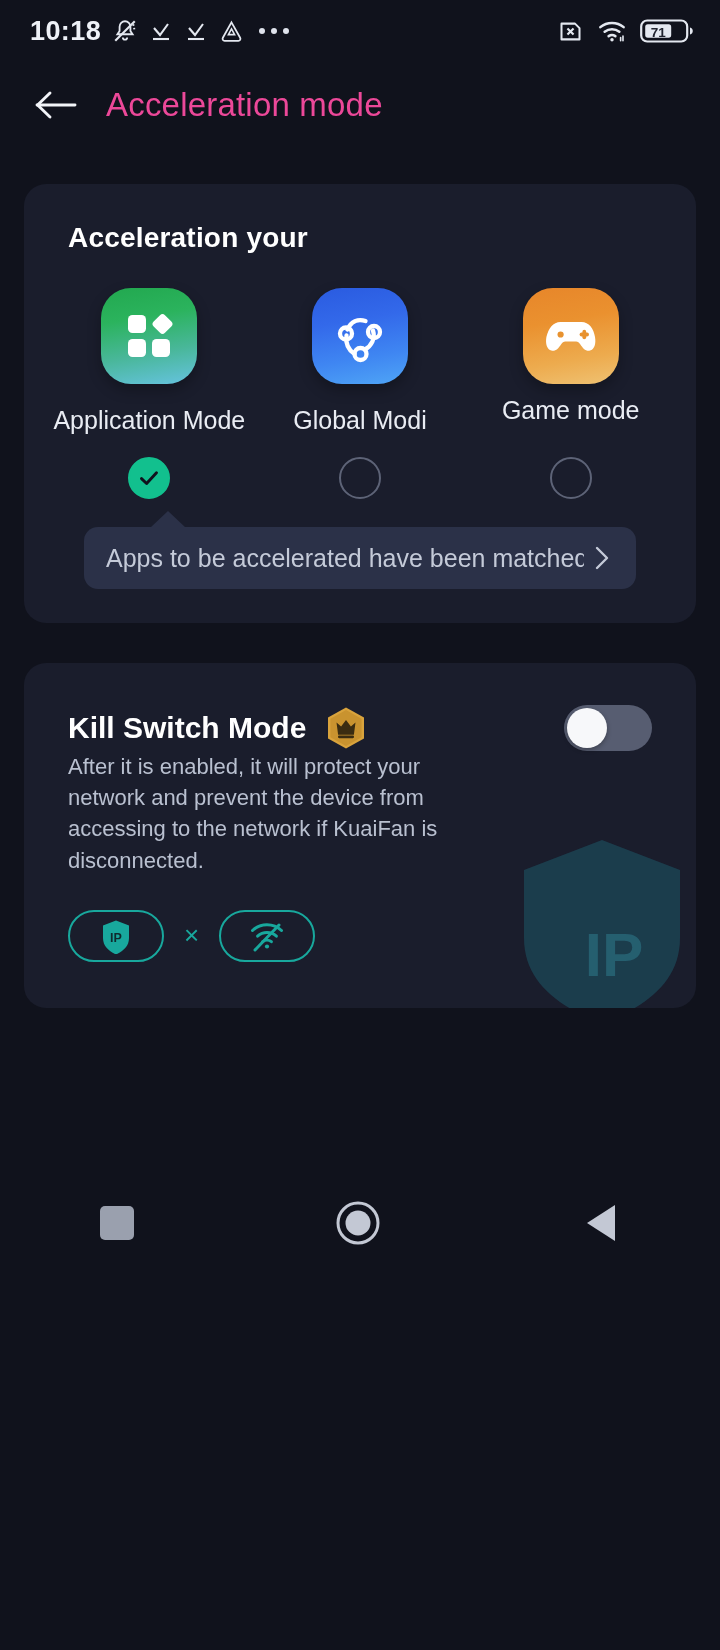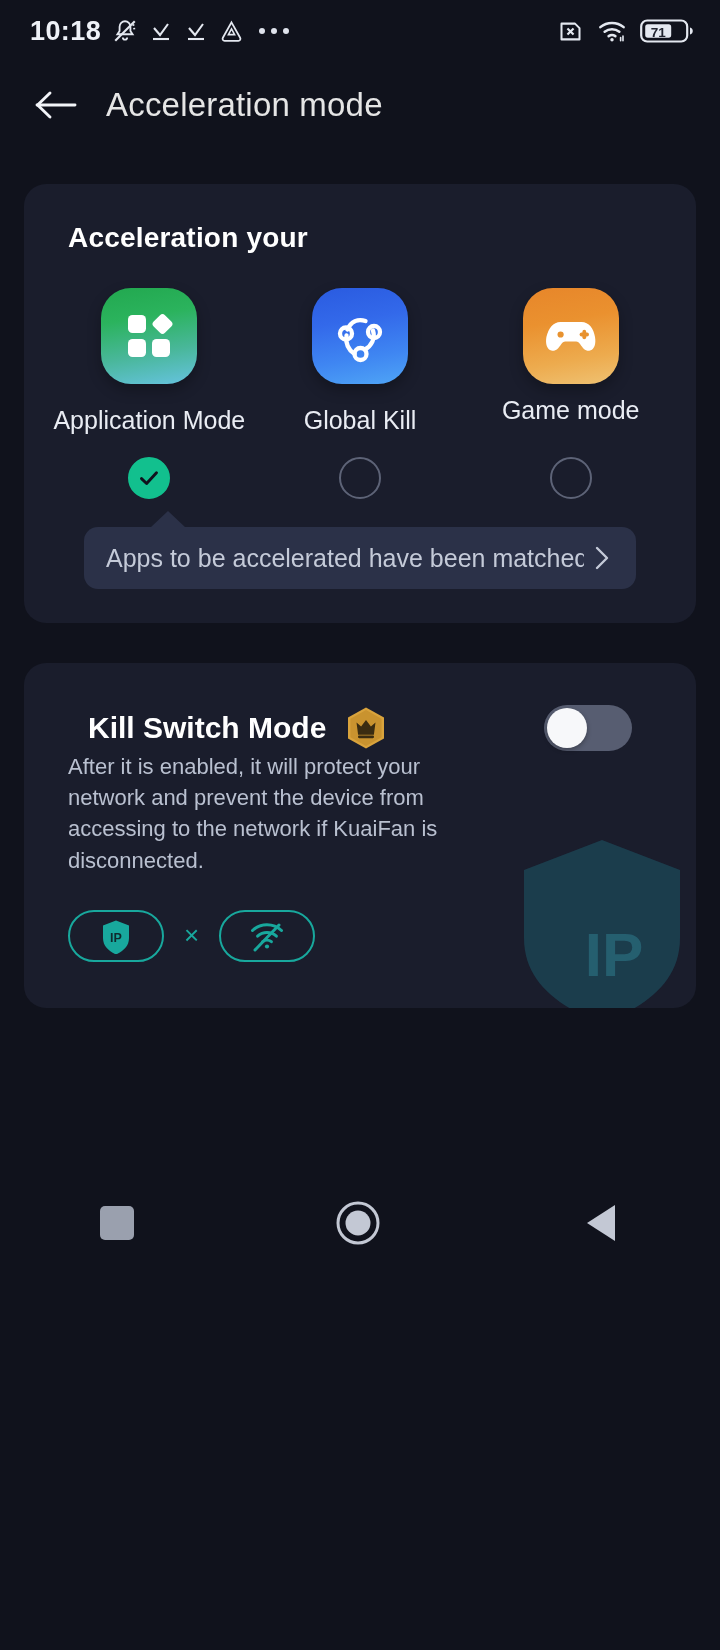--- a/index.html
+++ b/index.html
@@ -19,21 +19,21 @@
   .sb-left { display:flex; align-items:center; gap:11px; }
   .sb-time { font-size:27px; font-weight:700; letter-spacing:.4px; }
   .sb-right { margin-left:auto; display:flex; align-items:center; gap:14px; }
   .sb-ico { display:block; }
   .sb-dots { display:flex; gap:6px; align-items:center; margin-left:4px; }
   .sb-dots i { width:6px; height:6px; border-radius:50%; background:#dfe3ec; display:block; }
 
   
   .header { height:86px; display:flex; align-items:center; padding:0 34px; gap:28px; }
   .back-arrow { width:44px; height:32px; flex:0 0 auto; }
-  .page-title { font-size:33px; color:#e5e5e5; font-weight:400; letter-spacing:.2px; }
+  .page-title { font-size:33px; color:#ec4899; font-weight:400; letter-spacing:.2px; }
 
   
   .card {
     position:relative;
     margin:0 24px; background:#1a1d2c; border-radius:22px;
   }
   #card-range { margin-top:36px; padding:38px 0 34px; }
   .card-title {
     font-size:28px; font-weight:700; color:#ffffff;
     padding:0 44px; letter-spacing:.2px;
@@ -75,21 +75,21 @@
     padding:0 24px 0 22px;
   }
   .tooltip-text {
     font-size:25px; color:#c4cad8; white-space:nowrap;
     overflow:hidden; text-overflow:clip; flex:1;
   }
   .chev { flex:0 0 auto; margin-left:8px; }
 
   
   #card-kill { margin-top:40px; padding:42px 0 46px; overflow:hidden; }
-  .kill-head { display:flex; align-items:center; padding:0 64px; }
+  .kill-head { display:flex; align-items:center; padding:0 44px; }
   .kill-title { font-size:30px; font-weight:700; color:#ffffff; }
   .crown-badge { margin-left:20px; width:40px; height:44px; flex:0 0 auto; }
   .toggle {
     margin-left:auto; width:88px; height:46px; border-radius:23px;
     background:#575d71; position:relative; flex:0 0 auto;
   }
   .toggle .knob {
     position:absolute; top:3px; left:3px;
     width:40px; height:40px; border-radius:50%;
     background:#f7f8fa; box-shadow:0 2px 5px rgba(0,0,0,.3);
@@ -211,21 +211,21 @@
         <div class="mode-icon glob">
           <svg width="56" height="56" viewBox="0 0 56 56">
             <path d="M15.5 21.5C19 13.5 26 10.5 33.5 13" fill="none" stroke="#fff" stroke-width="4.3" stroke-linecap="round"></path>
             <path d="M41 22.5c2.5 8-1.5 15.5-8 19" fill="none" stroke="#fff" stroke-width="4.3" stroke-linecap="round"></path>
             <path d="M14.5 27.5c-1 8 2 14.5 8 18.5" fill="none" stroke="#fff" stroke-width="4.3" stroke-linecap="round"></path>
             <circle cx="14" cy="25.5" r="6" fill="none" stroke="#fff" stroke-width="4.3"></circle>
             <circle cx="42" cy="24" r="6" fill="none" stroke="#fff" stroke-width="4.3"></circle>
             <circle cx="28.5" cy="46" r="6" fill="none" stroke="#fff" stroke-width="4.3"></circle>
           </svg>
         </div>
-        <div class="mode-label">Global Kill</div>
+        <div class="mode-label">Global Modi</div>
         <div class="radio"></div>
       </div>
 
       <div class="mode game">
         <div class="mode-icon game">
           <svg width="58" height="44" viewBox="0 0 58 44">
             <path d="M18.5 8h21c7.5 0 12 6.5 13.5 15 1.2 6.8-.6 12.5-5 13.6-4.3 1-7.2-2.6-9.6-6.2-1.3-2-2.6-3-4.2-3h-11c-1.6 0-2.9 1-4.2 3-2.4 3.6-5.3 7.2-9.6 6.2-4.4-1.1-6.2-6.8-5-13.6C6.5 14.5 11 8 18.5 8z" fill="#fff"></path>
             <circle cx="18.6" cy="20.5" r="3.1" fill="#e8922f"></circle>
             <rect x="37.6" y="18.6" width="9.4" height="3.8" rx="1.9" fill="#e8922f"></rect>
             <rect x="40.4" y="15.8" width="3.8" height="9.4" rx="1.9" fill="#e8922f"></rect>

